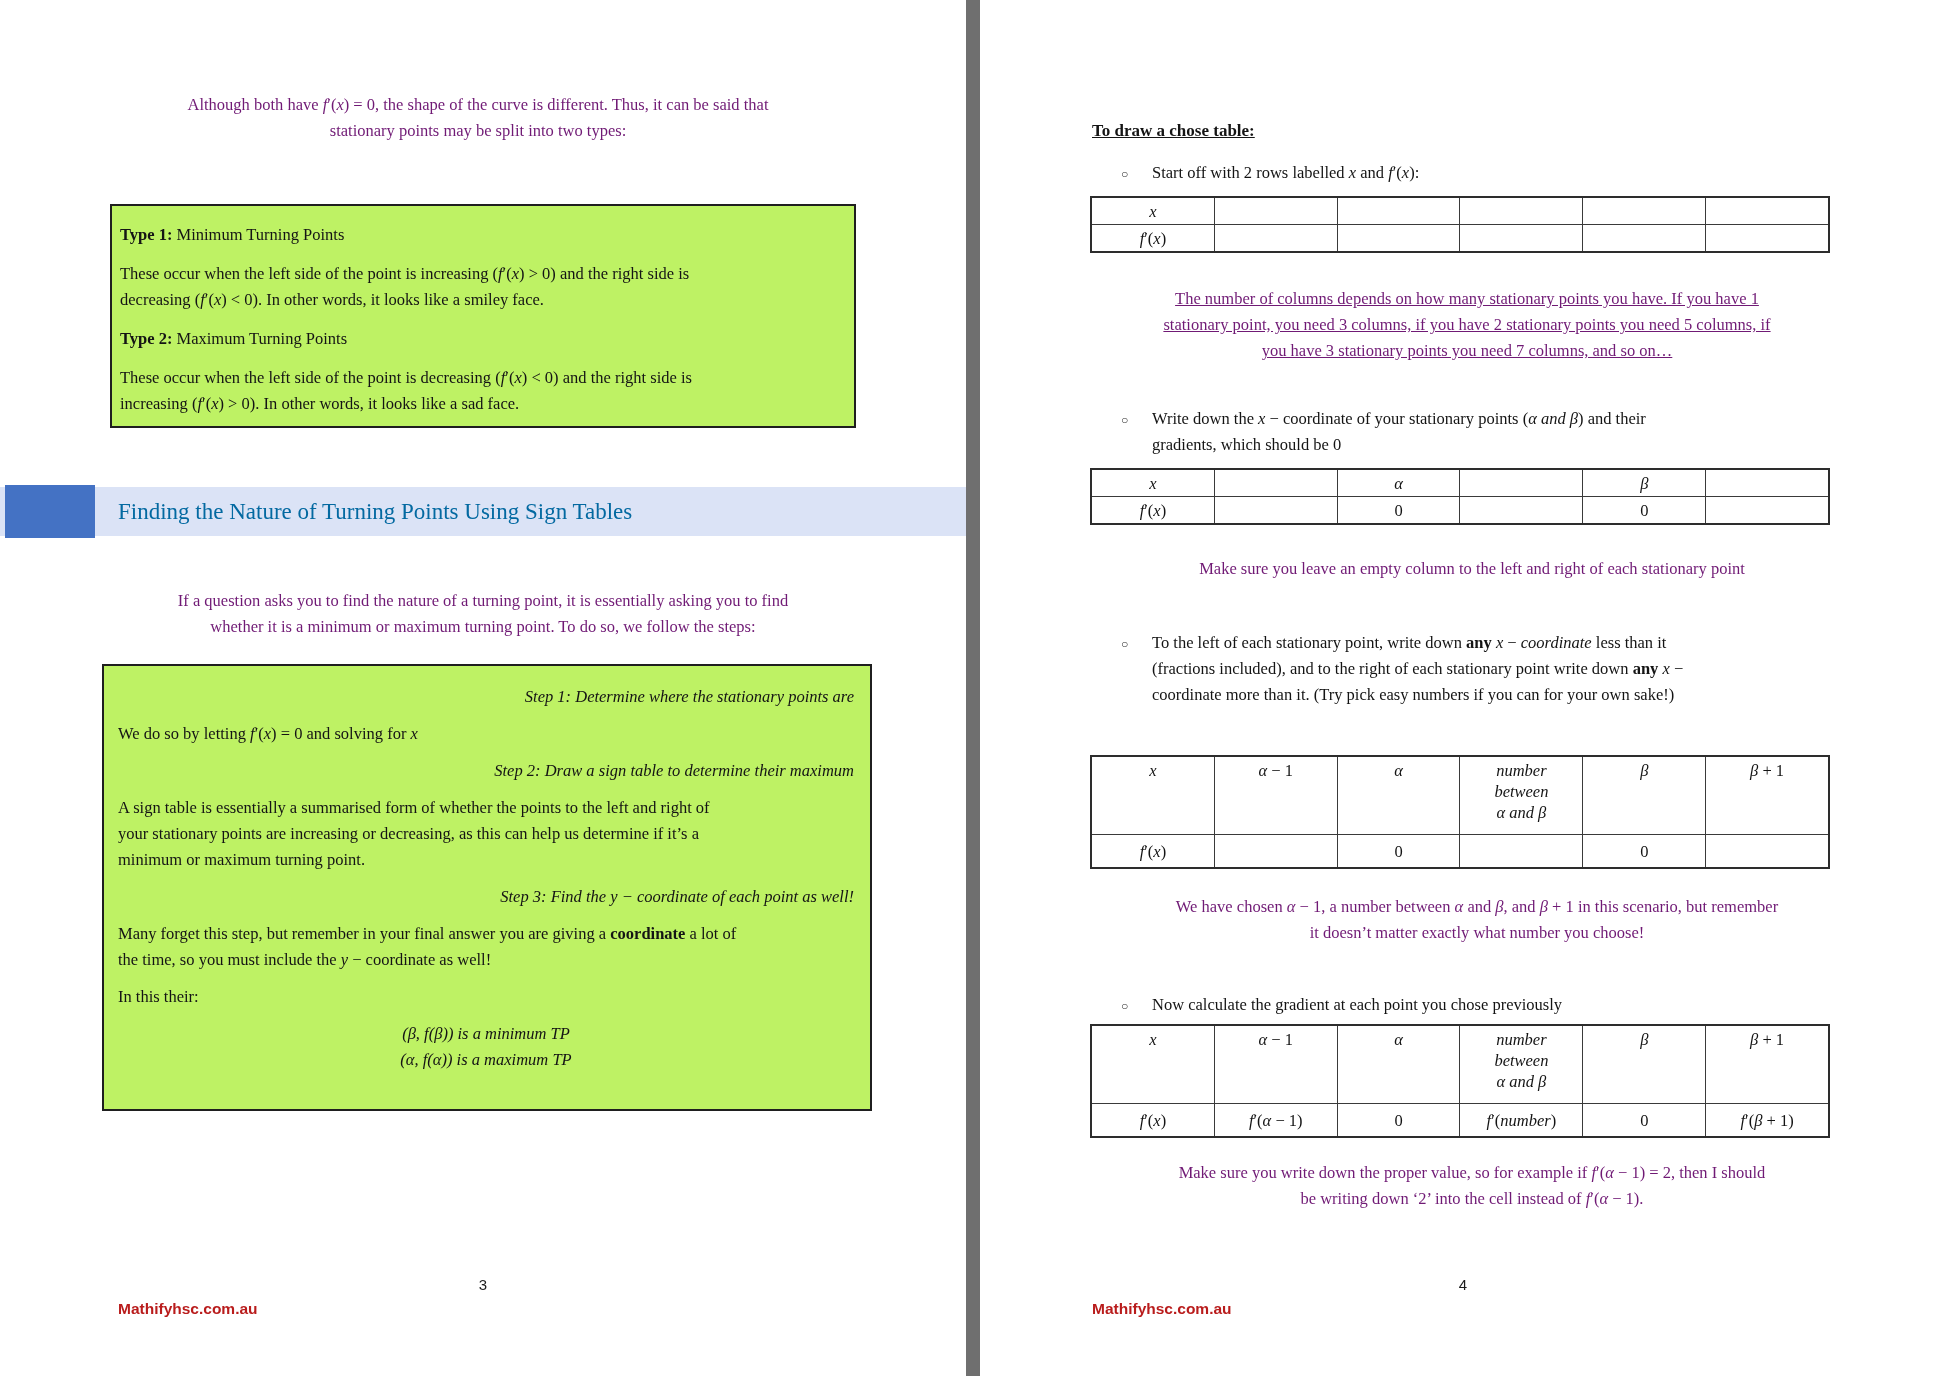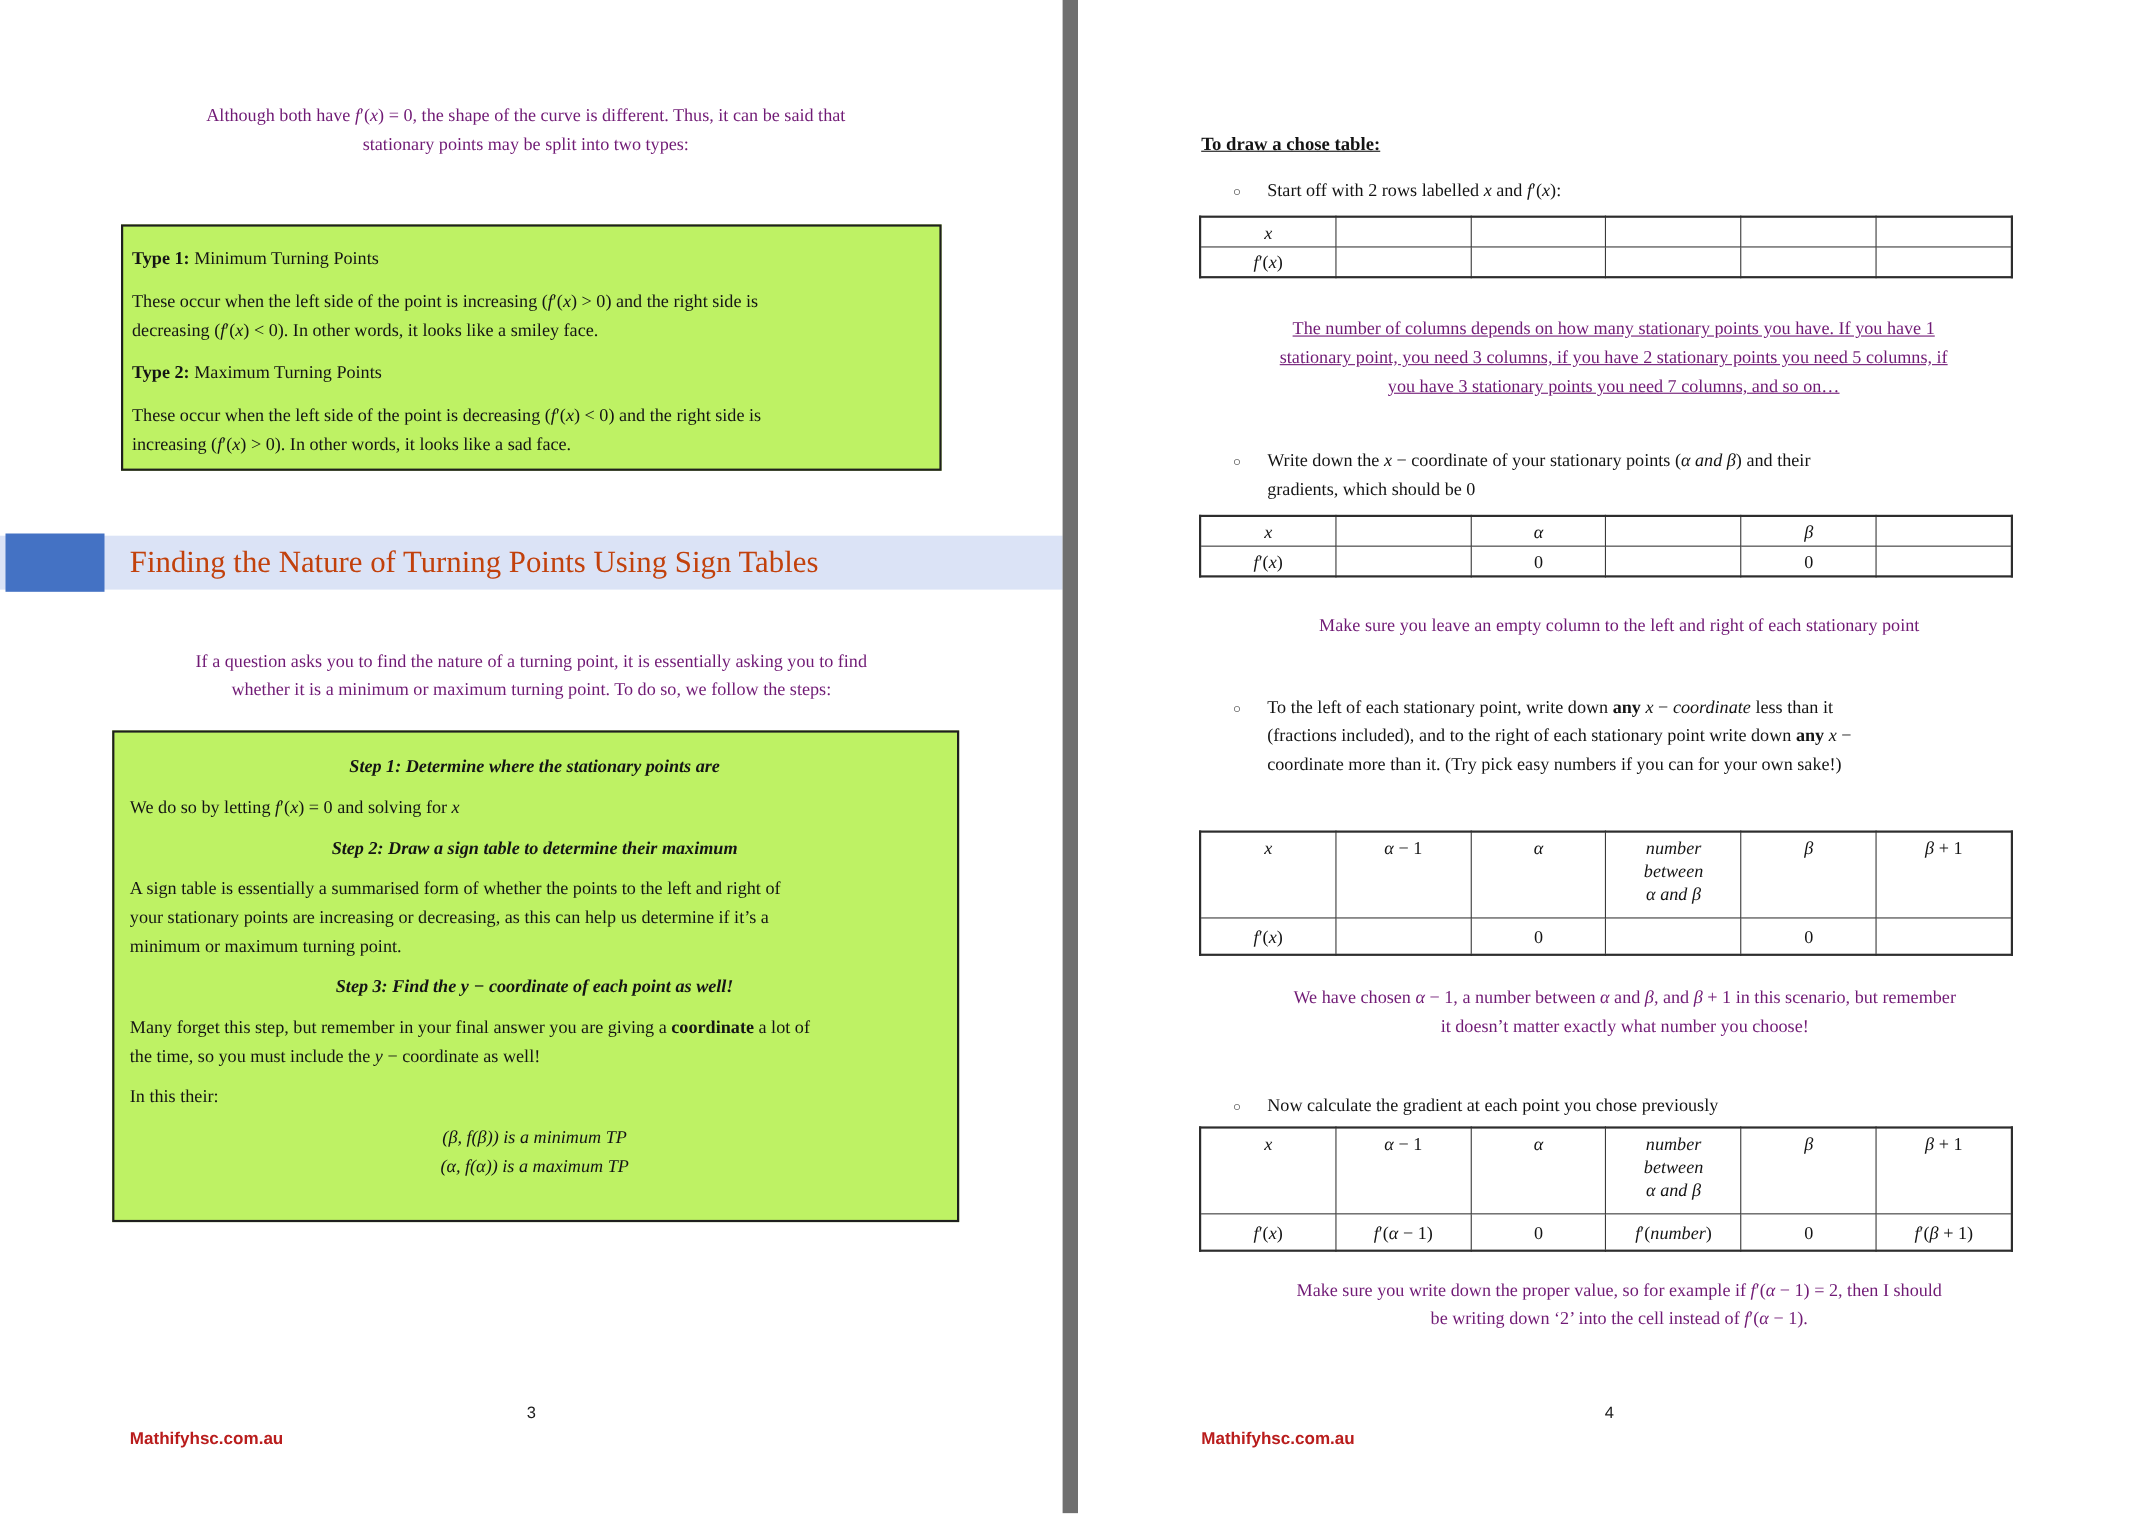--- a/index.html
+++ b/index.html
@@ -7,28 +7,28 @@
           font-family:"Liberation Serif","DejaVu Serif",serif;color:#141414;}
   .doc-p{position:absolute;margin:0;font-size:16.5px;line-height:26px;color:#701a75;text-align:center;}
   .divider{position:absolute;left:966px;top:0;width:14px;height:1376px;background:#6f6f6f;}
 
   
   .outline-box{position:absolute;border:2px solid #1f1f1f;background:#bef264;}
   .types-box{left:110px;top:204px;width:746px;padding:16px 10px 9px 8px;box-sizing:border-box;}
   .types-box p{margin:0 0 13px;font-size:16.5px;line-height:26px;}
   .steps-box{left:102px;top:664px;width:770px;padding:18px 16px 18px 14px;box-sizing:border-box;}
   .steps-box p{margin:0 0 11px;font-size:16.5px;line-height:26px;}
-  .step-title{text-align:center;font-weight:bold;font-style:italic;font-size:17px;}
+  .step-title{text-align:right;font-weight:normal;font-style:italic;font-size:17px;}
   .math-line{text-align:center;font-style:italic;}
   .mb18{margin-bottom:18px !important;}
 
   
   .band{position:absolute;left:0;top:487px;width:966px;height:49px;background:#dbe3f6;}
   .band-square{position:absolute;left:5px;top:-2px;width:90px;height:53px;background:#4472c4;}
-  .band-title{position:absolute;left:118px;top:0;line-height:49px;font-size:28px;white-space:nowrap;color:#c2410c;}
+  .band-title{position:absolute;left:118px;top:0;line-height:49px;font-size:23px;white-space:nowrap;color:#0369a1;}
 
   
   .rp-heading{position:absolute;left:1092px;top:118px;font-size:17px;font-weight:bold;
               text-decoration:underline;line-height:26px;}
   .bullet{position:absolute;font-size:16.5px;line-height:26px;}
   .bullet .marker{position:absolute;left:-31px;top:1px;font-size:12px;color:#2a2a2a;}
 
   
   .doc-table{position:absolute;width:740px;border-collapse:collapse;table-layout:fixed;
              border:2px solid #2d2d2d;background:#fff;}

